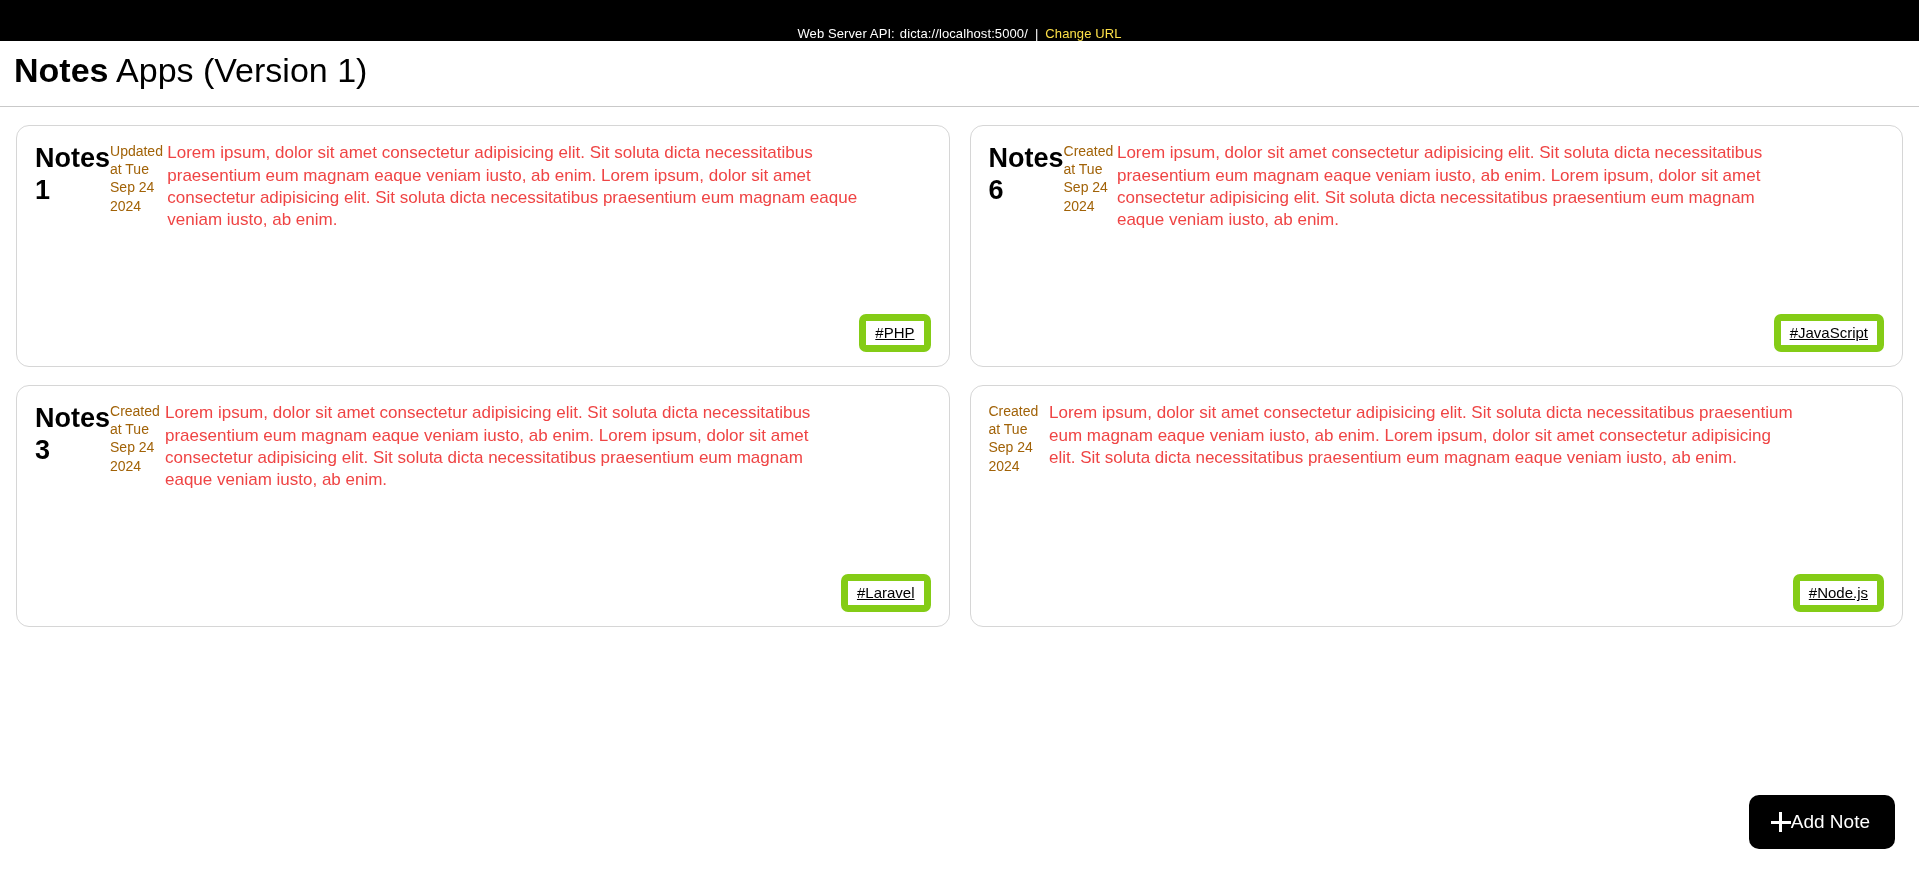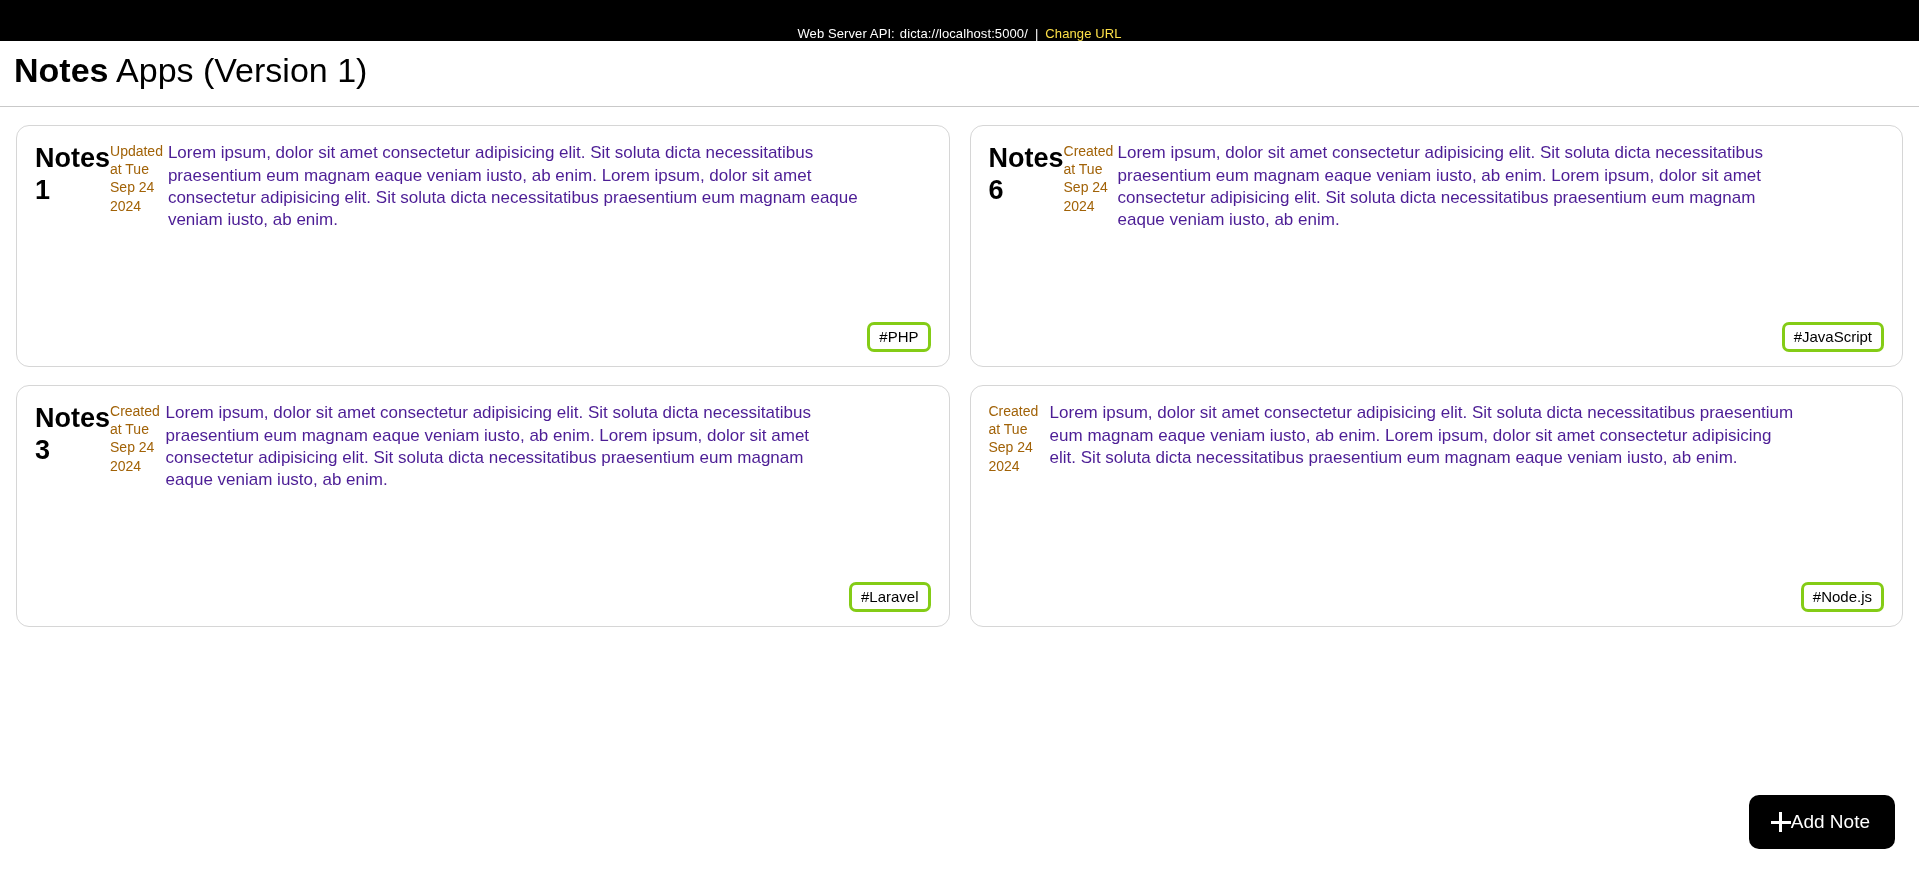--- a/index.html
+++ b/index.html
@@ -82,43 +82,44 @@
     font-size: 14px;
     line-height: 1.3;
     color: #a16207;
     margin: 0 0 9px 0;
   }
 
   .note-body {
     font-size: 17px;
     line-height: 1.32;
     margin: 0;
-    color: #4c1d95;
+    color: #ef4444;
   }
 
   .note-tags {
     margin-top: auto;
     padding-top: 12px;
     display: flex;
     gap: 8px;
     flex-wrap: wrap;
   }
 
   .tag {
     display: inline-flex;
     align-items: center;
-    border: 3px solid #84cc16;
+    border: 7px solid #84cc16;
     border-radius: 7px;
     padding: 4px 9px 5px 9px;
     font-size: 15px;
     line-height: 1;
     background: #ffffff;
     color: #000000;
     cursor: pointer;
     white-space: nowrap;
+    text-decoration: underline;
   }
 
   
   .add-note-btn {
     position: absolute;
     right: 24px;
     bottom: 28px;
     background: #000000;
     color: #ffffff;
     border: none;

